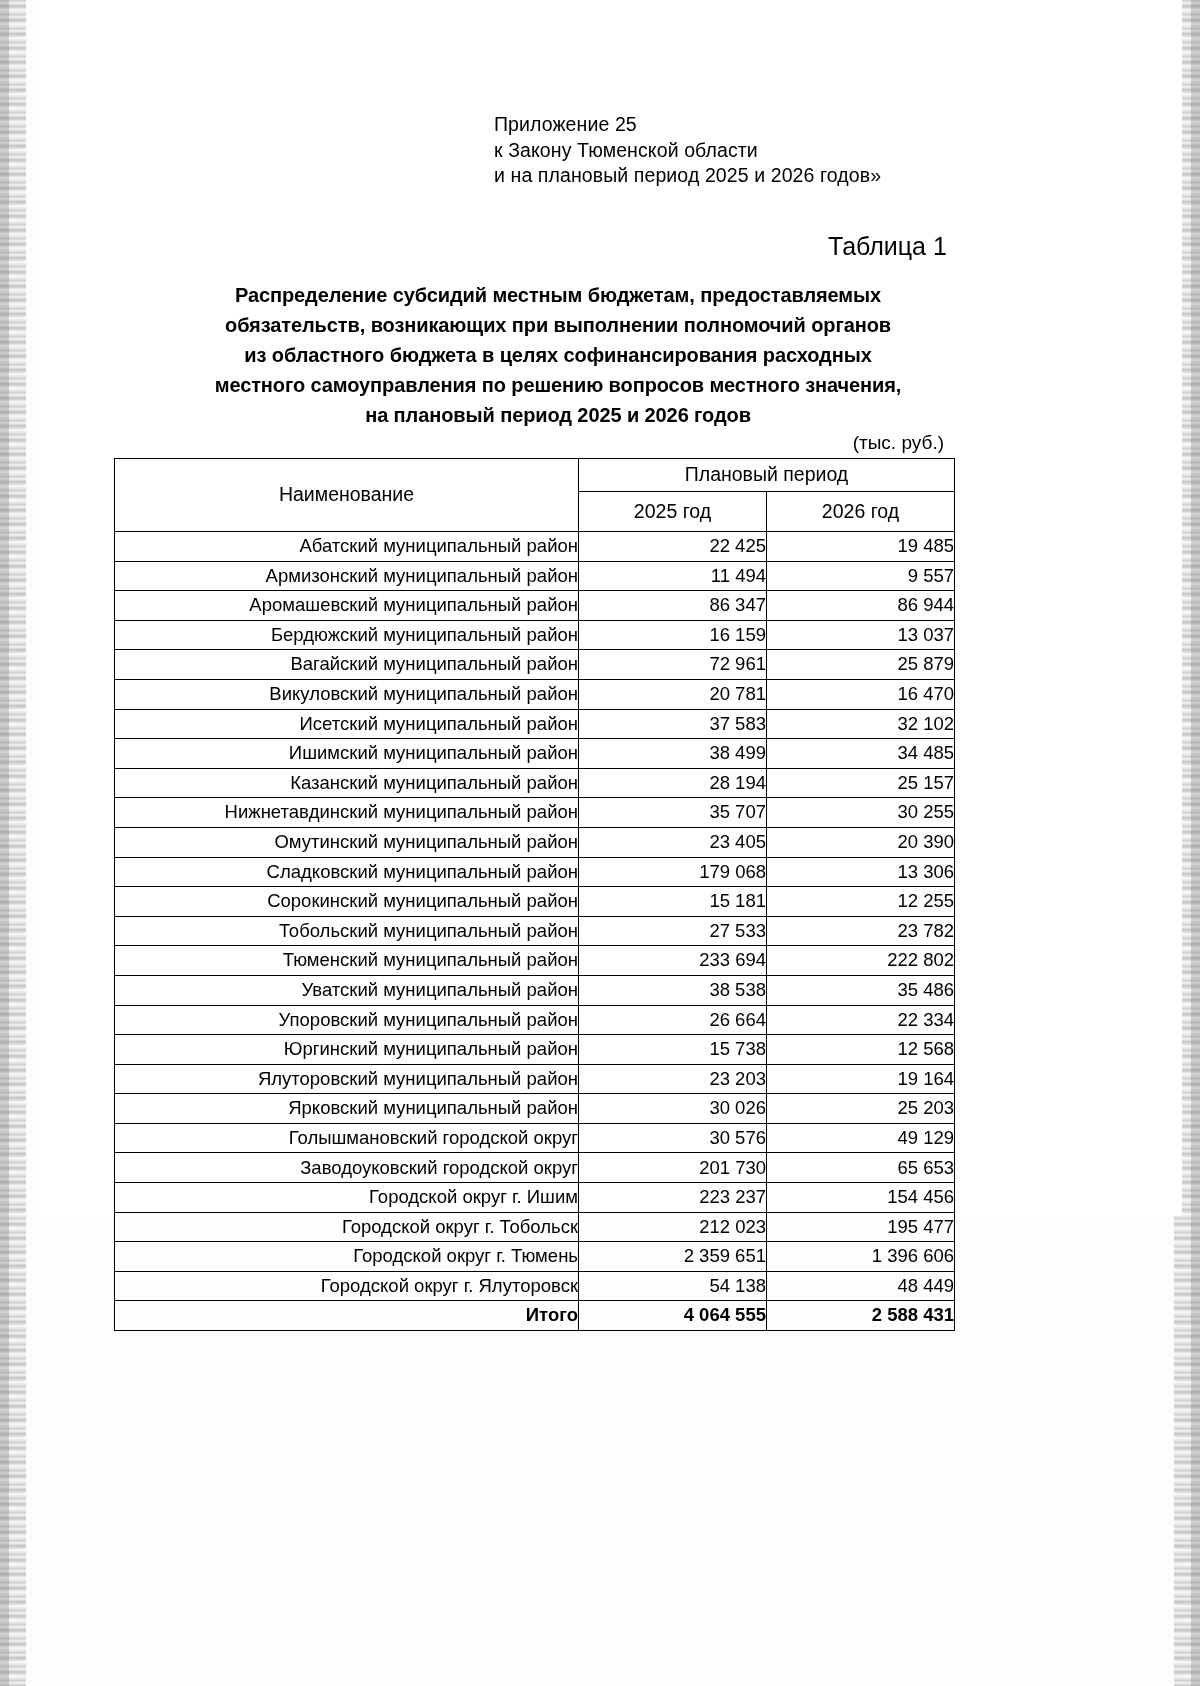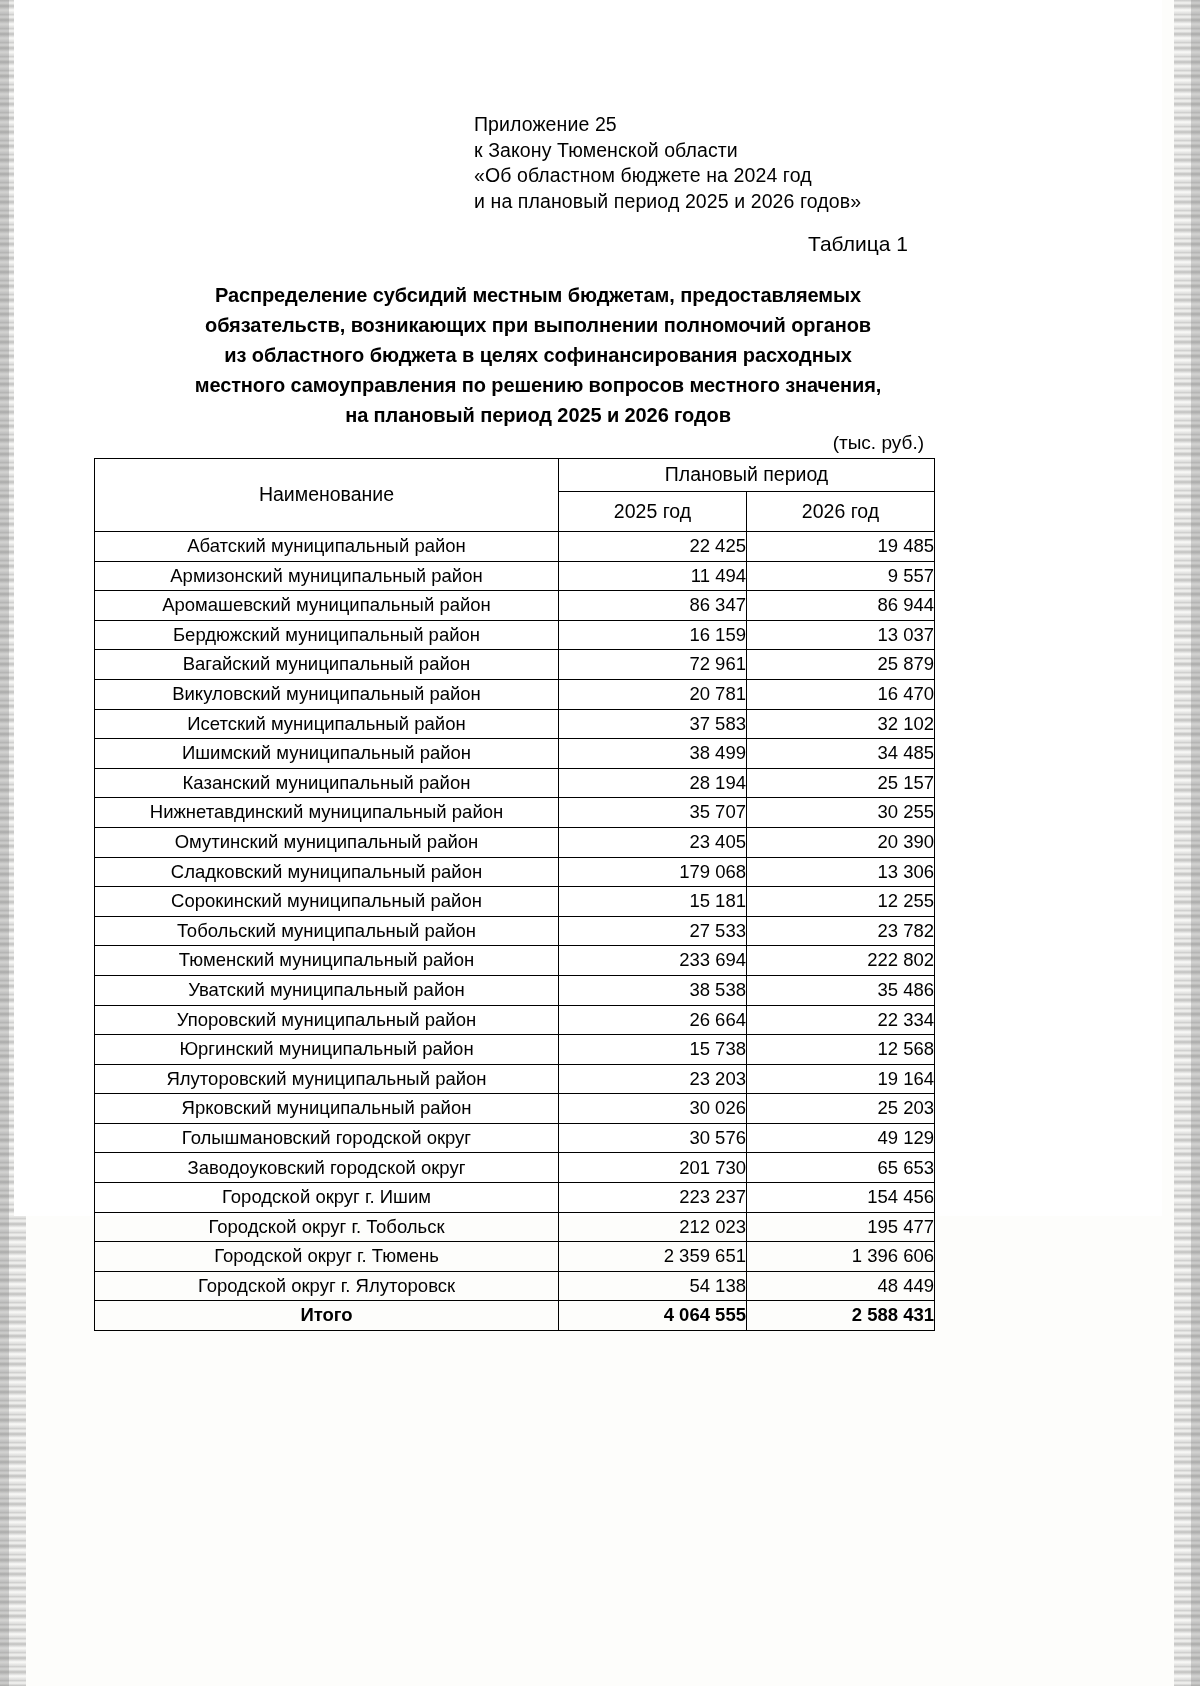--- a/index.html
+++ b/index.html
@@ -45,21 +45,21 @@
     position: absolute;
     top: 0; bottom: 0;
     width: 9px;
     background: rgba(120,120,120,0.30);
   }
   .scan-edge.left::after  { left: 0; }
   .scan-edge.right::after { right: 0; }
 
   .sheet {
     position: absolute;
-    left: 14px;
+    left: 34px;
     top: 0;
     width: 1148px;
     height: 1216px;
     background: #ffffff;
   }
 
   
   .appendix-block {
     position: absolute;
     left: 460px;
@@ -67,21 +67,21 @@
     font-size: 19.5px;
     line-height: 25.5px;
     letter-spacing: 0.1px;
   }
   .appendix-block div { white-space: nowrap; }
 
   .table-number {
     position: absolute;
     left: 794px;
     top: 232px;
-    font-size: 21px;
+    font-size: 25px;
     white-space: nowrap;
   }
 
   
   .doc-title {
     position: absolute;
     left: 96px;
     top: 280px;
     width: 856px;
     text-align: center;
@@ -138,21 +138,21 @@
     height: 32px;
   }
   th.head-year {
     text-align: center;
     vertical-align: middle;
     font-size: 19.5px;
     height: 38px;
   }
 
   td.name {
-    text-align: center;
+    text-align: right;
     padding-left: 5px;
     height: 28.6px;
     vertical-align: middle;
     white-space: nowrap;
   }
   td.num {
     text-align: right;
     padding-right: 7px;
     height: 28.6px;
     vertical-align: middle;
@@ -168,21 +168,20 @@
 <div id="page">
 
   <div class="scan-edge left"></div>
   <div class="scan-edge right"></div>
 
   <div class="sheet">
 
     <div class="appendix-block">
       <div>Приложение 25</div>
       <div>к Закону Тюменской области</div>
-      <div>«Об областном бюджете на 2024 год</div>
       <div>и на плановый период 2025 и 2026 годов»</div>
     </div>
 
     <div class="table-number">Таблица 1</div>
 
     <div class="doc-title">
       <div>Распределение субсидий местным бюджетам, предоставляемых</div>
       <div>обязательств, возникающих при выполнении полномочий органов</div>
       <div>из областного бюджета в целях софинансирования расходных</div>
       <div>местного самоуправления по решению вопросов местного значения,</div>

